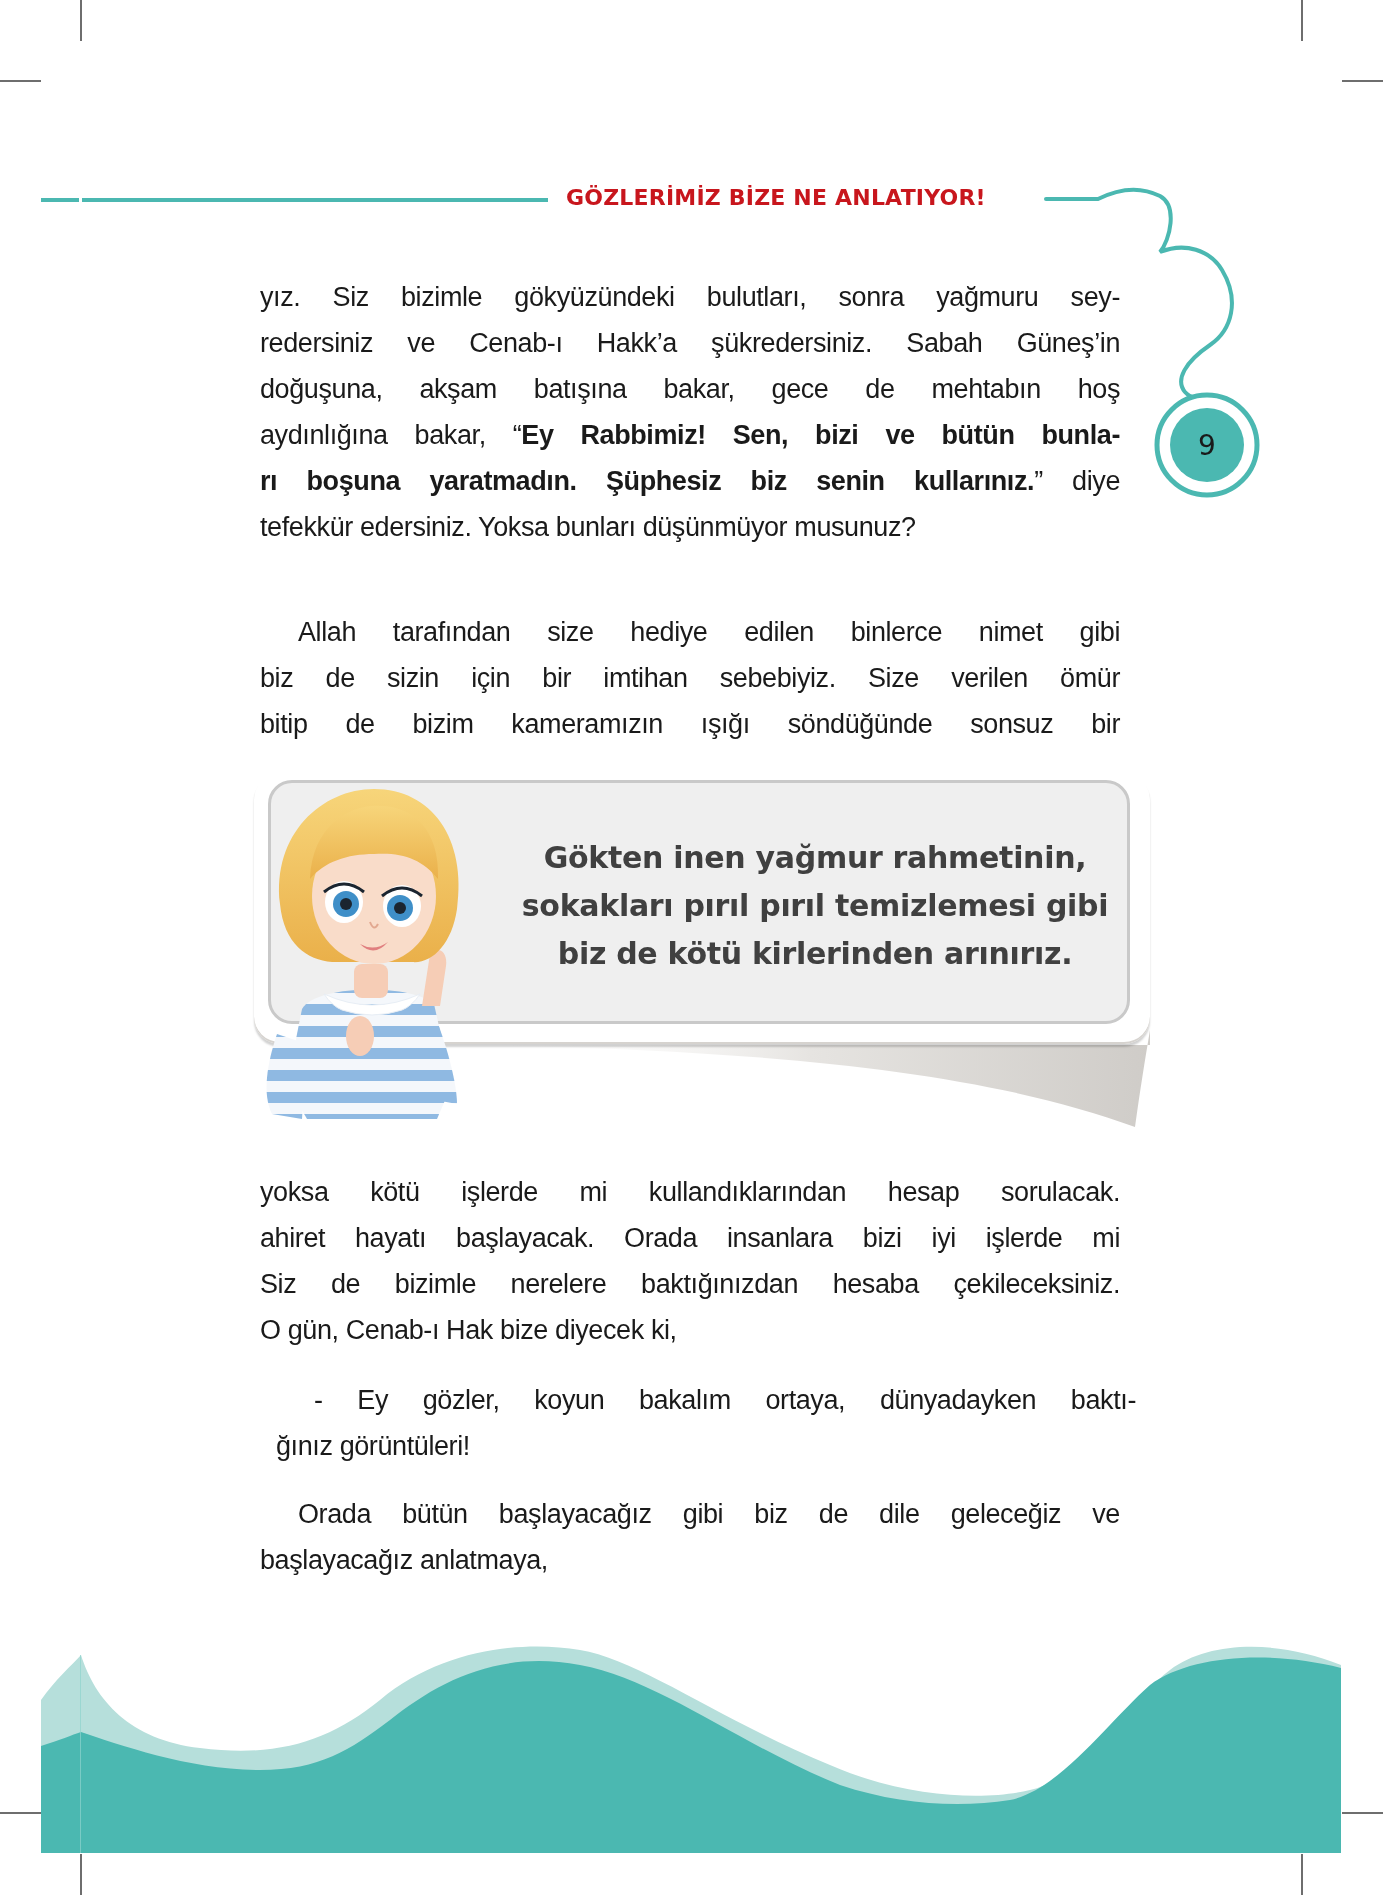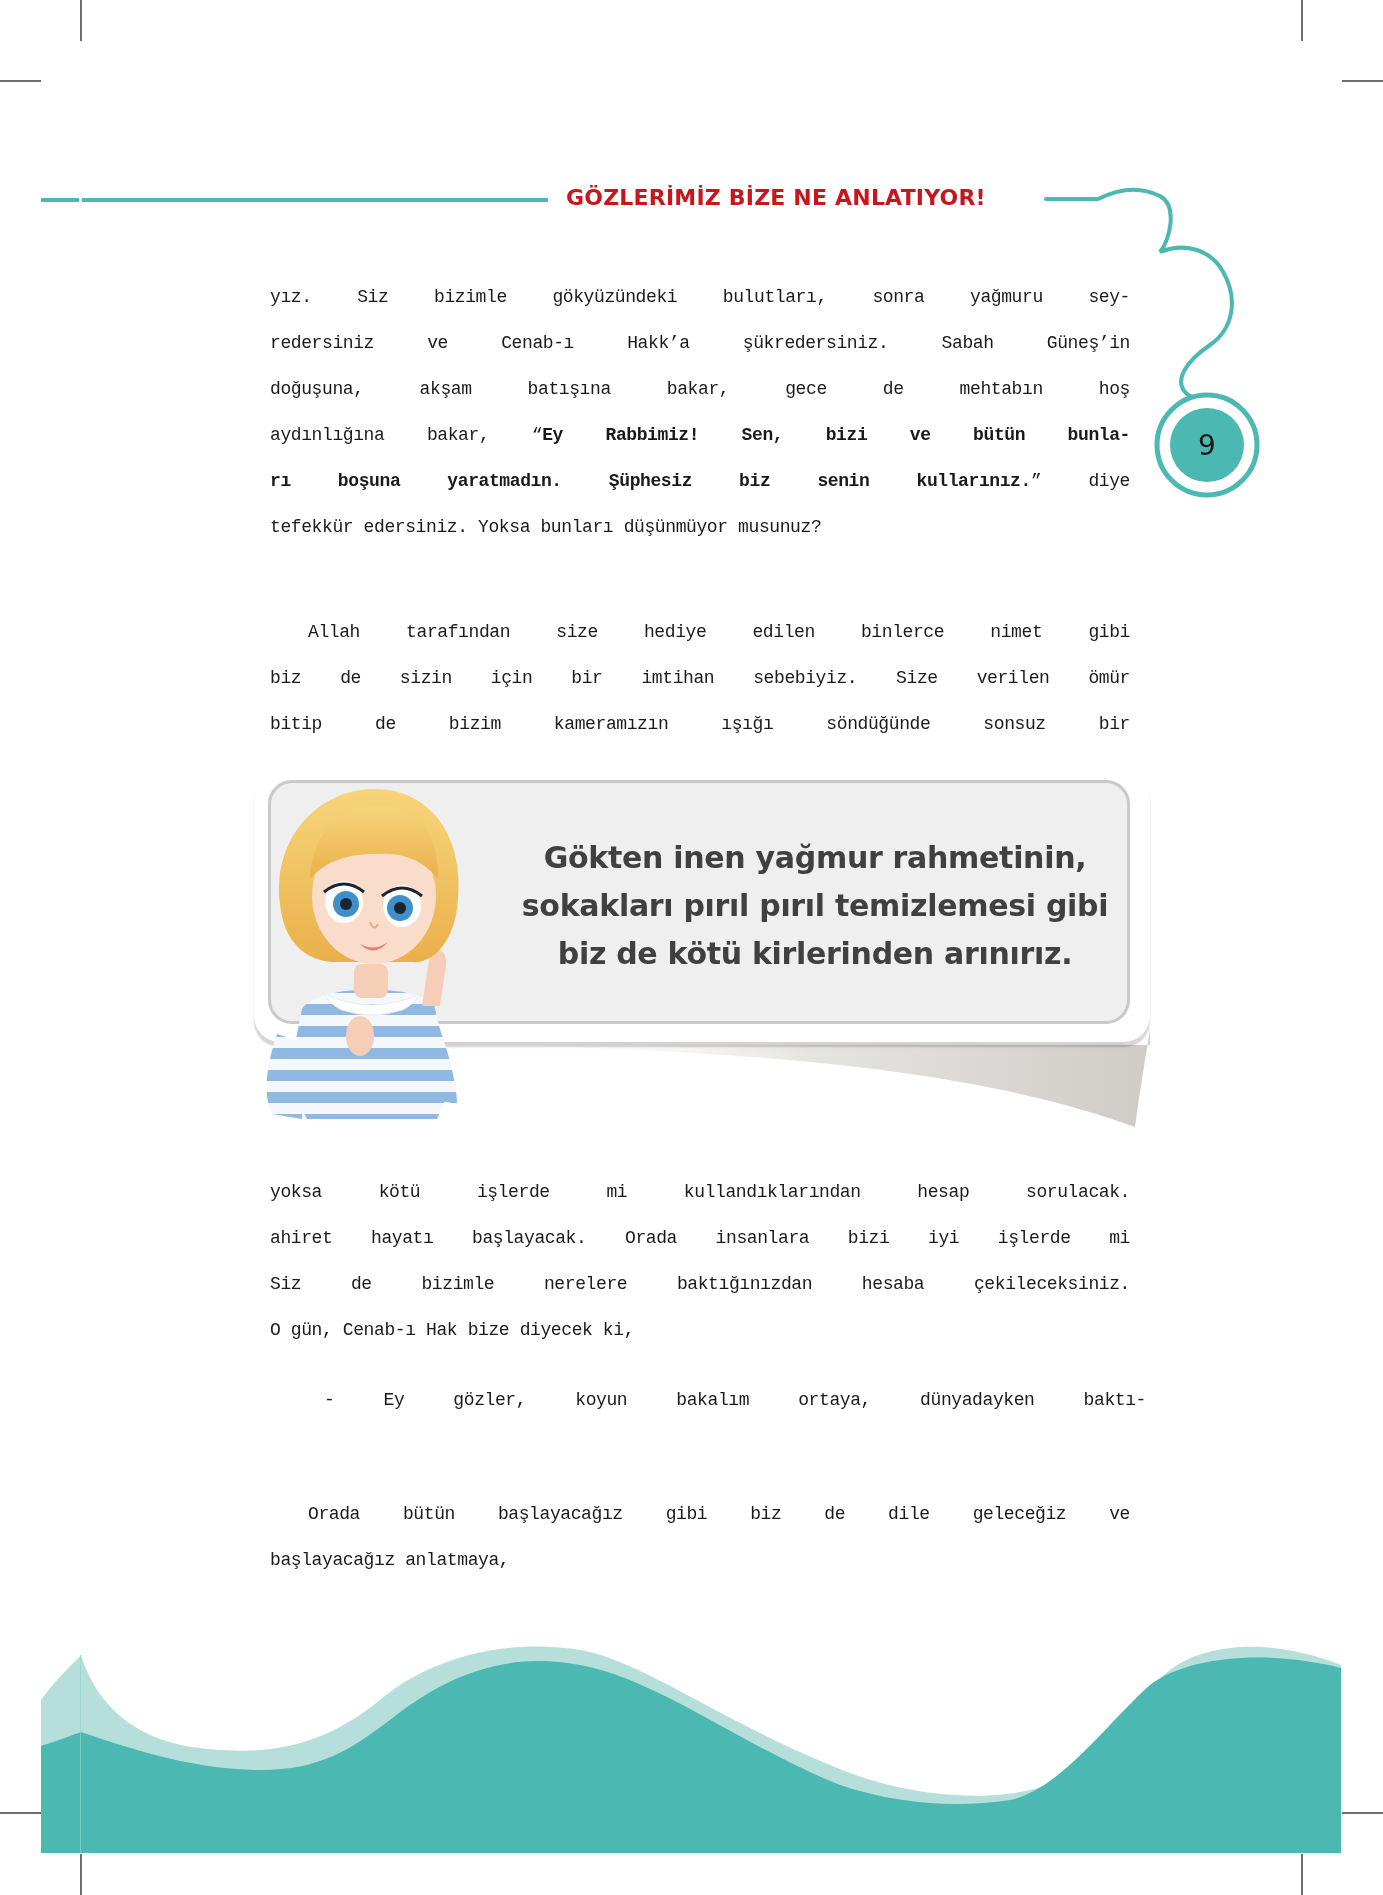--- a/index.html
+++ b/index.html
@@ -18,23 +18,23 @@
     white-space: nowrap; line-height: 28px;
   }
   .deco { position: absolute; left: 0; top: 0; }
   .page-num {
     position: absolute; left: 1170px; top: 408px; width: 74px; height: 74px;
     border-radius: 50%; background: #4bb8b1; color: #1a1a1a;
     font-family: "DejaVu Sans", sans-serif; font-size: 28px;
     display: flex; align-items: center; justify-content: center;
   }
   .body-text {
-    position: absolute; left: 270px; width: 860px;
-    font-family: Liberation Mono, monospace;
-    font-size: 18px; line-height: 46px; color: #1a1a1a;
+    position: absolute; left: 260px; width: 860px;
+    font-family: Liberation Sans, sans-serif;
+    font-size: 27px; line-height: 46px; color: #1a1a1a;
     text-align: justify; letter-spacing: -0.4px;
   }
   .body-text .line { display: block; text-align: justify; text-align-last: justify; white-space: nowrap; overflow: visible; height: 46px; }
   .body-text .line.last { text-align-last: left; }
   .body-text .indent { padding-left: 38px; }
   .bold { font-weight: bold; }
 
   .callout-shadow { position: absolute; left: 0; top: 0; }
   .callout-outer {
     position: absolute; left: 254px; top: 774px; width: 896px; height: 270px;
@@ -156,20 +156,21 @@
 
 <div class="body-text" style="top:1169px;">
   <span class="line">yoksa kötü işlerde mi kullandıklarından hesap sorulacak.</span>
   <span class="line">ahiret hayatı başlayacak. Orada insanlara bizi iyi işlerde mi</span>
   <span class="line">Siz de bizimle nerelere baktığınızdan hesaba çekileceksiniz.</span>
   <span class="line last">O gün, Cenab-ı Hak bize diyecek ki,</span>
 </div>
 
 <div class="body-text" style="top:1377px;margin-left:16px;">
   <span class="line indent">- Ey gözler, koyun bakalım ortaya, dünyadayken baktı-</span>
+  <span class="line last">ğınız görüntüleri!</span>
 </div>
 
 <div class="body-text" style="top:1491px;">
   <span class="line indent">Orada bütün başlayacağız gibi biz de dile geleceğiz ve</span>
   <span class="line last">başlayacağız anlatmaya,</span>
 </div>
 
 <svg class="waves" width="1383" height="1895" viewBox="0 0 1383 1895">
   <path d="M41 1700 C55 1680 72 1665 81 1655 C95 1700 130 1740 200 1748 C280 1758 330 1740 380 1700 C440 1650 520 1640 580 1650 C640 1660 720 1720 830 1765 C910 1800 990 1800 1030 1790 C1080 1780 1130 1700 1170 1670 C1210 1640 1280 1640 1341 1665 L1341 1853 L41 1853 Z" fill="#b6dfdb"></path>
   <path d="M41 1746 C60 1740 72 1735 81 1732 C120 1745 190 1770 260 1770 C320 1770 350 1750 390 1720 C440 1680 500 1650 580 1665 C660 1680 740 1745 840 1785 C900 1805 960 1808 1010 1800 C1060 1790 1110 1720 1150 1685 C1190 1655 1270 1650 1341 1668 L1341 1853 L41 1853 Z" fill="#4bb8b1"></path>

